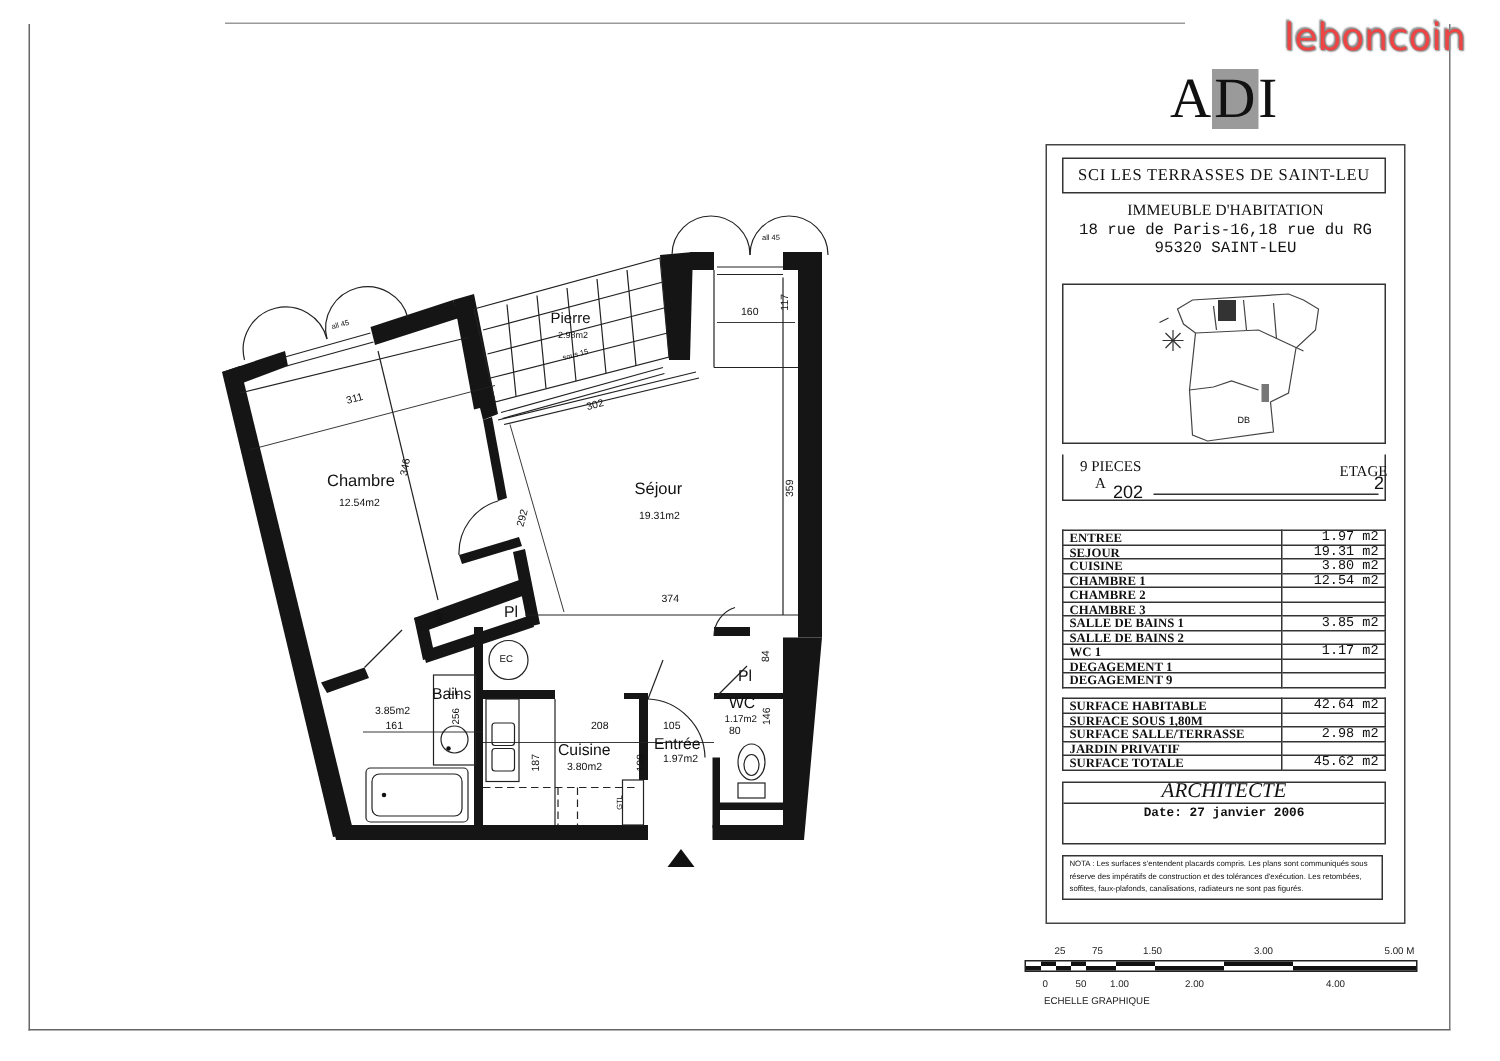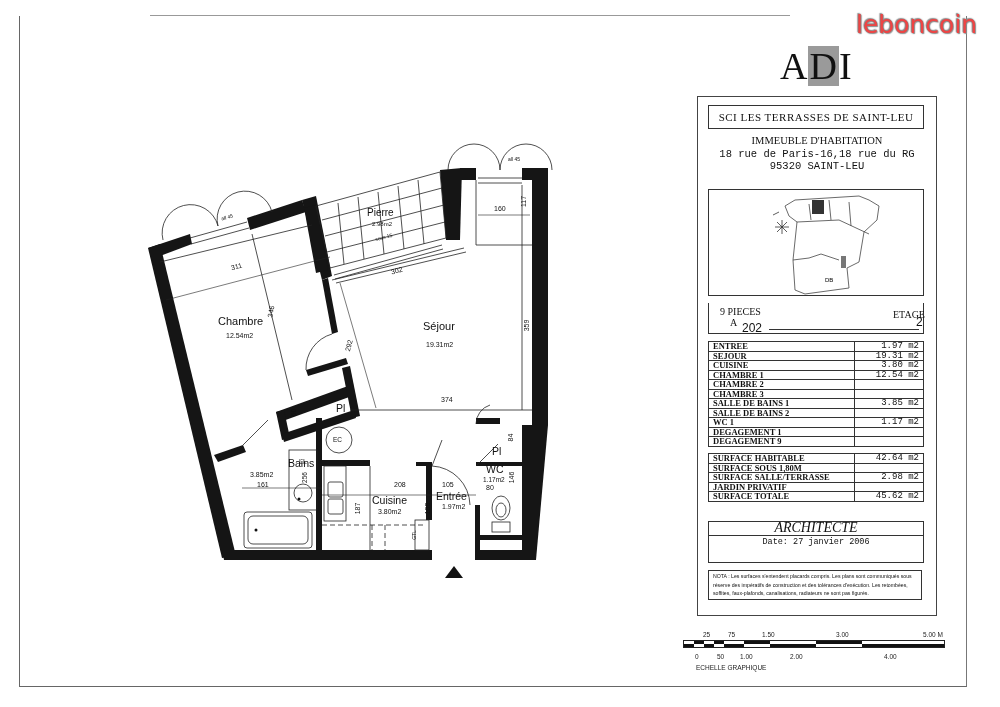--- a/index.html
+++ b/index.html
@@ -17,21 +17,21 @@
   .title-box{left:10px;top:8px;width:214px;height:22px;font-size:11px;line-height:22px;letter-spacing:.5px;}
   .addr{position:absolute;left:0;top:38px;width:238px;text-align:center;font-size:10.5px;line-height:12.5px;}
   .loc-box{left:10px;top:92px;width:214px;height:105px;}
   .pieces-box{left:10px;top:206px;width:214px;height:30px;border-top:none;}
   .pieces-box .l1{position:absolute;left:11px;top:3px;font-size:10px;}
   .pieces-box .l2{position:absolute;left:21px;top:14px;font-size:10px;}
   .pieces-box .num{position:absolute;left:33px;top:18px;font-size:12px;font-family:"Liberation Sans",sans-serif;}
   .pieces-box .line{position:absolute;left:60px;top:26px;width:150px;height:1px;background:#333;}
   .pieces-box .etage{position:absolute;left:184px;top:6px;font-size:10px;}
   .pieces-box .etnum{position:absolute;left:207px;top:12px;font-size:12px;font-family:"Liberation Sans",sans-serif;}
-  table.rooms{position:absolute;border-collapse:collapse;font-family:"Liberation Serif",serif;font-weight:bold;font-size:8.5px;}
+  table.rooms{position:absolute;border-collapse:collapse;font-family:"Liberation Serif",serif;font-weight:bold;font-size:8.5px;margin-top:12px;}
   table.rooms td{border:1px solid #333;height:8.5px;line-height:8.5px;padding:0 4px;white-space:nowrap;}
   table.rooms td.v{text-align:right;width:60px;font-weight:normal;font-family:"Liberation Mono",monospace;font-size:9px;}
   .arch-box{left:10px;top:424px;width:214px;height:40px;}
   .arch-box div{border-bottom:1px solid #333;text-align:center;height:12.5px;line-height:12.5px;}
   .arch-box div:last-child{border-bottom:none;}
   .nota-box{left:10px;top:473px;width:214px;height:30px;font-size:5.2px;line-height:8.5px;padding:1px 4px;box-sizing:border-box;}
   .scale{position:absolute;left:683px;top:640px;width:260px;height:6px;border:1px solid #222;}
   .seg{position:absolute;top:0;height:3px;background:#111;}
   .seg.b{top:3px;}
   .scale-lbl{position:absolute;font-size:6.5px;color:#222;}
@@ -315,21 +315,21 @@
         </tr>
     <tr>
           <td>SURFACE TOTALE</td>
           <td class="v">45.62 m2</td>
         </tr>
   </tbody>
     </table>
 
   <div class="box arch-box serif">
     <div style="font-size:14px;font-style:italic;">ARCHITECTE</div>
-    <div class="mono" style="font-size:8.5px;font-weight:normal;">Date: 27 janvier 2006</div>
+    <div class="mono" style="font-size:8.5px;font-weight:bold;">Date: 27 janvier 2006</div>
   </div>
 
   <div class="box nota-box">NOTA : Les surfaces s'entendent placards compris. Les plans sont communiqués sous réserve des impératifs de construction et des tolérances d'exécution. Les retombées, soffites, faux-plafonds, canalisations, radiateurs ne sont pas figurés.</div>
 </div>
 
 <div class="scale">
   <div class="seg" style="left:10px;width:10px;"></div>
   <div class="seg b" style="left:0;width:10px;"></div>
   <div class="seg b" style="left:20px;width:10px;"></div>
   <div class="seg" style="left:30px;width:10px;"></div>

